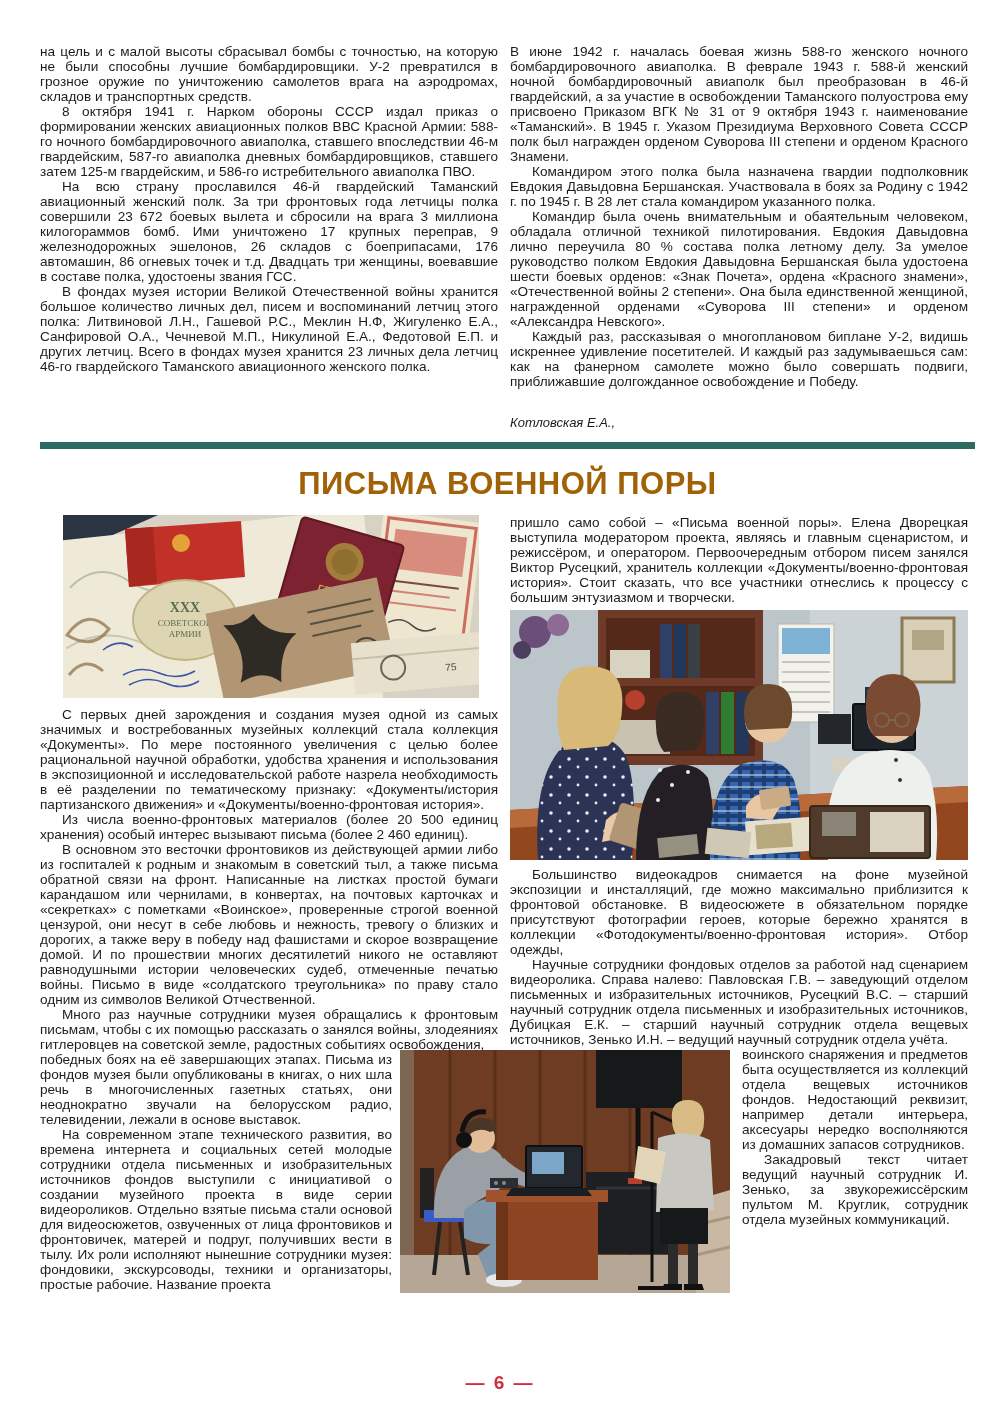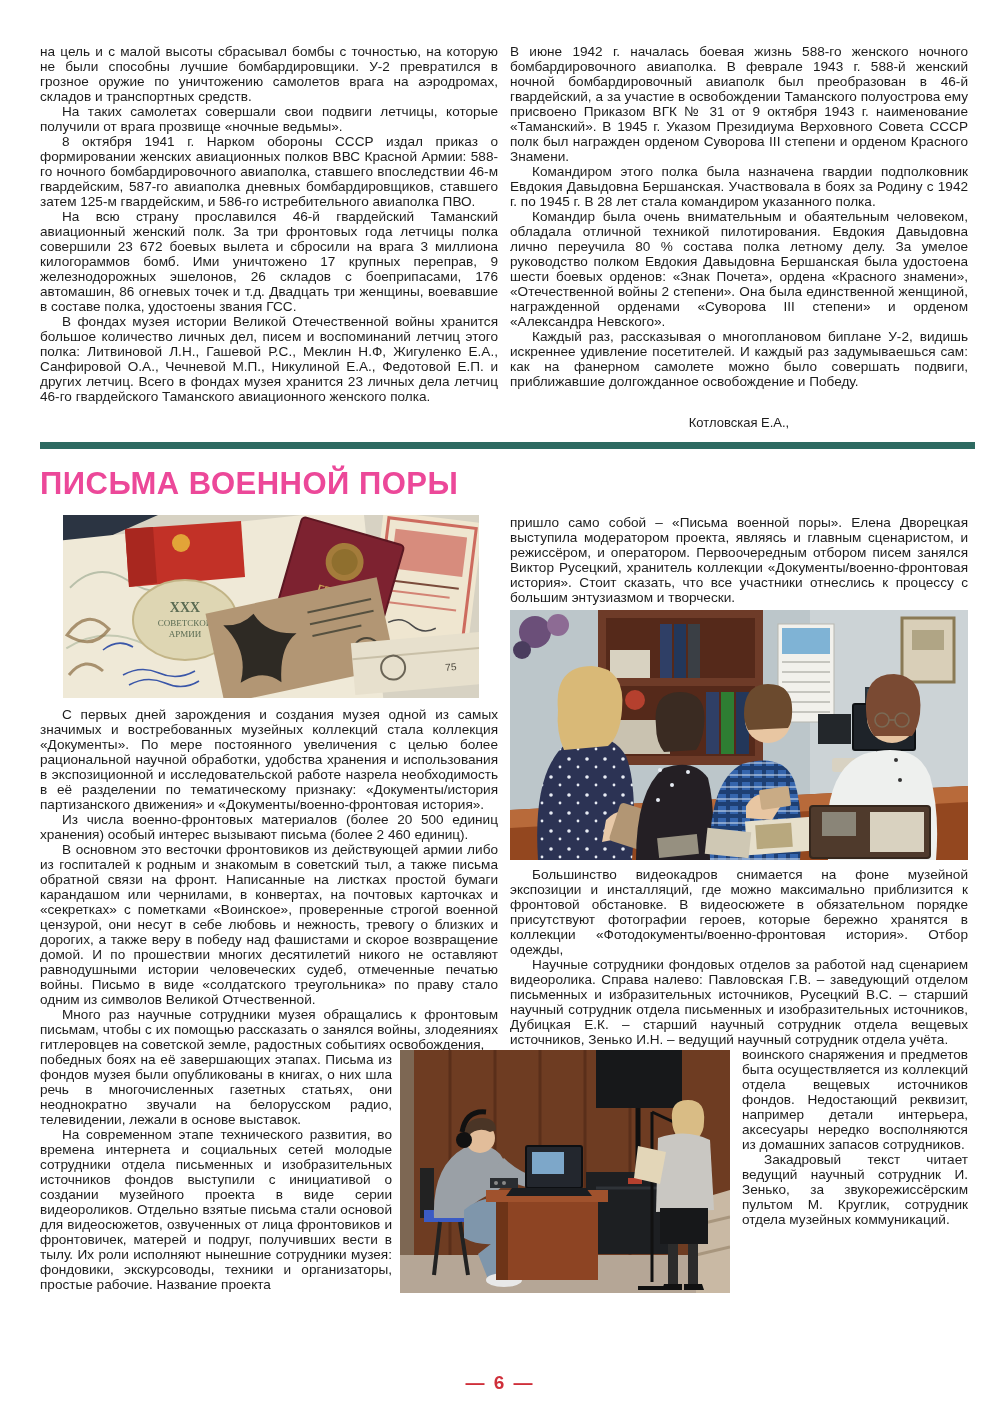--- a/index.html
+++ b/index.html
@@ -11,26 +11,26 @@
     position:relative;
     overflow:hidden;
   }
   .page { position:absolute; inset:0; padding:44px 25px 0 40px; }
 
   .columns { display:flex; gap:12px; }
   .col { width:458px; font-size:13.6px; line-height:15px; text-align:justify; }
   .col p { text-indent:22px; }
   .col p.noind { text-indent:0; }
 
-  .signature { margin-top:26px; text-align:center; font-size:13px; line-height:15px; }
+  .signature { margin-top:26px; text-align:left; font-style:italic; font-size:13px; line-height:15px; }
 
   .divider-bar { height:7px; background:#2d6a61; margin-top:12px; }
 
   .section-title {
-    color:#ec4899; font-size:31px; font-weight:bold;
+    text-align:center; color:#a16207; font-size:31px; font-weight:bold;
     letter-spacing:0.5px; margin:17px 0 13px 0;
   }
 
   figure { border:0; }
   .photo1 { width:416px; height:183px; margin:0 19px 9px 23px; }
   .photo2 { width:458px; height:250px; margin:5px 0 7px 0; }
   .photo3-float {
     float:left; width:330px; height:243px;
     margin:3px 12px 40px -110px;
   }
@@ -45,21 +45,20 @@
   svg { display:block; }
 </style>
 </head>
 <body>
 
 <div class="page">
 
   <section class="columns">
     <div class="col">
       <p class="noind">на цель и с малой высоты сбрасывал бомбы с точностью, на которую не были способны лучшие бомбардировщики. У-2 превратился в грозное оружие по уничтожению самолетов врага на аэродромах, складов и транспортных средств.</p>
-      <p>На таких самолетах совершали свои подвиги летчицы, которые получили от врага прозвище «ночные ведьмы».</p>
       <p>8 октября 1941 г. Нарком обороны СССР издал приказ о формировании женских авиационных полков ВВС Красной Армии: 588-го ночного бомбардировочного авиаполка, ставшего впоследствии 46-м гвардейским, 587-го авиаполка дневных бомбардировщиков, ставшего затем 125-м гвардейским, и 586-го истребительного авиаполка ПВО.</p>
       <p>На всю страну прославился 46-й гвардейский Таманский авиационный женский полк. За три фронтовых года летчицы полка совершили 23 672 боевых вылета и сбросили на врага 3 миллиона килогораммов бомб. Ими уничтожено 17 крупных переправ, 9 железнодорожных эшелонов, 26 складов с боеприпасами, 176 автомашин, 86 огневых точек и т.д. Двадцать три женщины, воевавшие в составе полка, удостоены звания ГСС.</p>
       <p>В фондах музея истории Великой Отечественной войны хранится большое количество личных дел, писем и воспоминаний летчиц этого полка: Литвиновой Л.Н., Гашевой Р.С., Меклин Н.Ф, Жигуленко Е.А., Санфировой О.А., Чечневой М.П., Никулиной Е.А., Федотовой Е.П. и других летчиц. Всего в фондах музея хранится 23 личных дела летчиц 46-го гвардейского Таманского авиационного женского полка.</p>
     </div>
     <div class="col">
       <p class="noind">В июне 1942 г. началась боевая жизнь 588-го женского ночного бомбардировочного авиаполка. В феврале 1943 г. 588-й женский ночной бомбардировочный авиаполк был преобразован в 46-й гвардейский, а за участие в освобождении Таманского полуострова ему присвоено Приказом ВГК № 31 от 9 октября 1943 г. наименование «Таманский».  В 1945 г. Указом Президиума Верховного Совета СССР полк был награжден орденом Суворова III степени и орденом Красного Знамени.</p>
       <p>Командиром этого полка была назначена гвардии подполковник Евдокия Давыдовна Бершанская. Участвовала в боях за Родину с 1942 г. по 1945 г. В 28 лет стала командиром указанного полка.</p>
       <p>Командир была очень внимательным и обаятельным человеком, обладала отличной техникой пилотирования. Евдокия Давыдовна лично переучила 80 % состава полка летному делу.  За умелое руководство полком Евдокия Давыдовна Бершанская была удостоена шести боевых орденов: «Знак Почета», ордена «Красного знамени», «Отечественной войны 2 степени». Она была единственной женщиной, награжденной орденами «Суворова III степени» и орденом «Александра Невского».</p>
       <p>Каждый раз, рассказывая о многоплановом биплане У-2, видишь искреннее удивление посетителей. И каждый раз задумываешься сам: как на фанерном самолете можно было совершать подвиги, приближавшие долгожданное освобождение и Победу.</p>
       <div class="signature">

